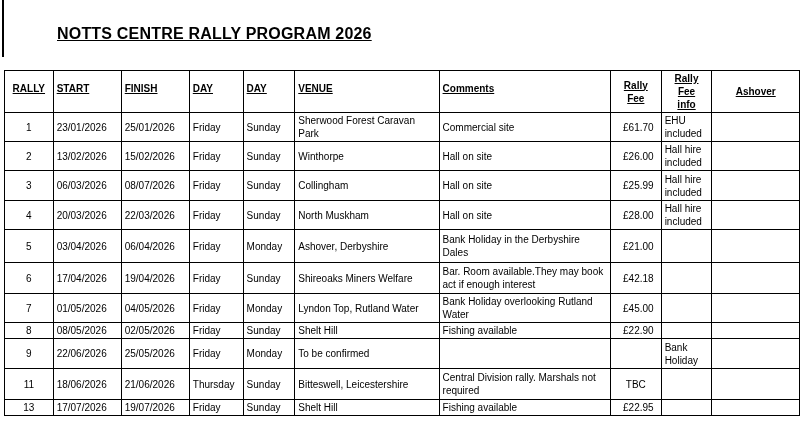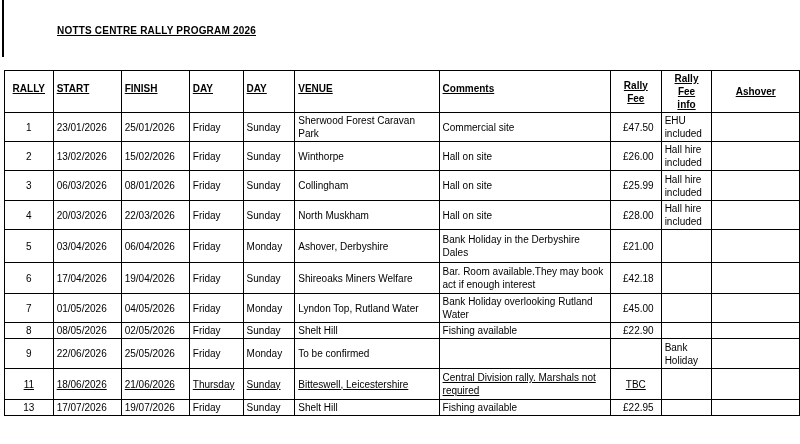--- a/index.html
+++ b/index.html
@@ -11,21 +11,21 @@
     position: relative;
     overflow: hidden;
     color: #000;
   }
   .artifact-line {
     position: absolute; left: 2px; top: 0;
     width: 2px; height: 57px; background: #000;
   }
   .doc-title {
     position: absolute; left: 57px; top: 25px;
-    font-size: 10px; font-weight: bold;
+    font-size: 16px; font-weight: bold;
     text-decoration: underline; letter-spacing: 0.2px;
     white-space: nowrap;
   }
   table.rally {
     position: absolute; left: 4px; top: 70px;
     border-collapse: collapse; table-layout: fixed;
   }
   th, td {
     border: 1.5px solid #000;
     font-size: 10px; line-height: 13px;
@@ -82,42 +82,42 @@
   </thead>
   <tbody>
       <tr style="height: 28px;">
         <td class="center">1</td>
         <td class="date">23/01/2026</td>
         <td class="date">25/01/2026</td>
         <td>Friday</td>
         <td>Sunday</td>
         <td>Sherwood Forest Caravan Park</td>
         <td>Commercial site</td>
-        <td class="fee-r">£47.50</td>
+        <td class="fee-r">£61.70</td>
         <td>EHU
 included</td>
         <td></td>
       </tr>
       <tr style="height: 29px;">
         <td class="center">2</td>
         <td class="date">13/02/2026</td>
         <td class="date">15/02/2026</td>
         <td>Friday</td>
         <td>Sunday</td>
         <td>Winthorpe</td>
         <td>Hall on site</td>
         <td class="fee-r">£26.00</td>
         <td>Hall hire
 included</td>
         <td></td>
       </tr>
       <tr style="height: 30px;">
         <td class="center">3</td>
         <td class="date">06/03/2026</td>
-        <td class="date">08/01/2026</td>
+        <td class="date">08/07/2026</td>
         <td>Friday</td>
         <td>Sunday</td>
         <td>Collingham</td>
         <td>Hall on site</td>
         <td class="fee-r">£25.99</td>
         <td>Hall hire
 included</td>
         <td></td>
       </tr>
       <tr style="height: 27px;">
@@ -190,21 +190,21 @@
         <td class="date">25/05/2026</td>
         <td>Friday</td>
         <td>Monday</td>
         <td>To be confirmed</td>
         <td></td>
         <td class="center"></td>
         <td>Bank
 Holiday</td>
         <td></td>
       </tr>
-      <tr style="height: 31px; text-decoration: underline;">
+      <tr style="height: 31px;">
         <td class="center">11</td>
         <td class="date">18/06/2026</td>
         <td class="date">21/06/2026</td>
         <td>Thursday</td>
         <td>Sunday</td>
         <td>Bitteswell, Leicestershire</td>
         <td>Central Division rally. Marshals not
 required</td>
         <td class="center">TBC</td>
         <td></td>

